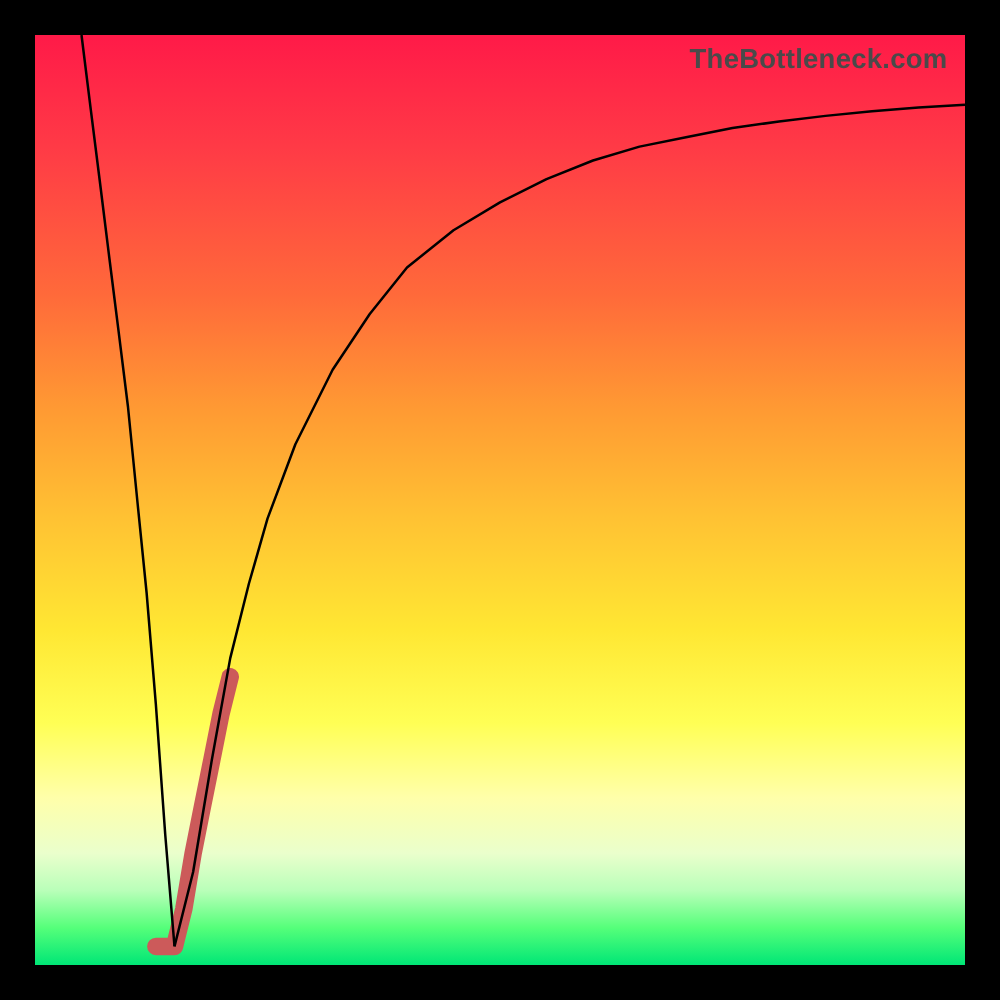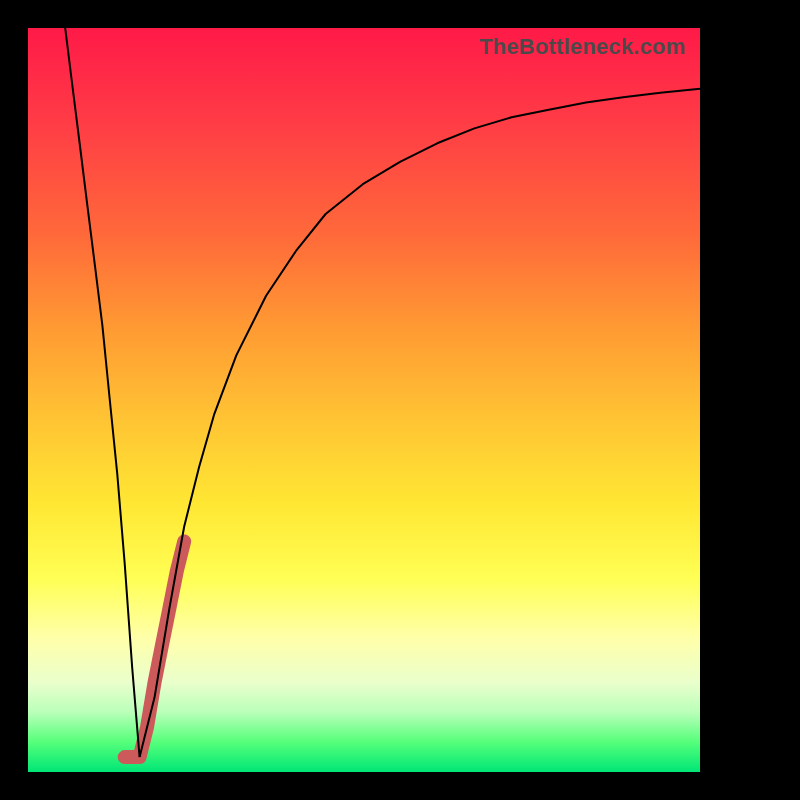--- a/index.html
+++ b/index.html
@@ -14,21 +14,21 @@
   .frame {
     position: relative;
     width: 800px;
     height: 800px;
     background: #000;
   }
   .plot {
     position: absolute;
     left: 28px;
     top: 28px;
-    width: 672px;
+    width: 744px;
     height: 744px;
     background: linear-gradient(to bottom,
       #ff1a48 0%,
       #ff3a46 12%,
       #ff6a3a 28%,
       #ff9933 40%,
       #ffc233 52%,
       #ffe733 64%,
       #ffff55 74%,
       #ffffaa 82%,

